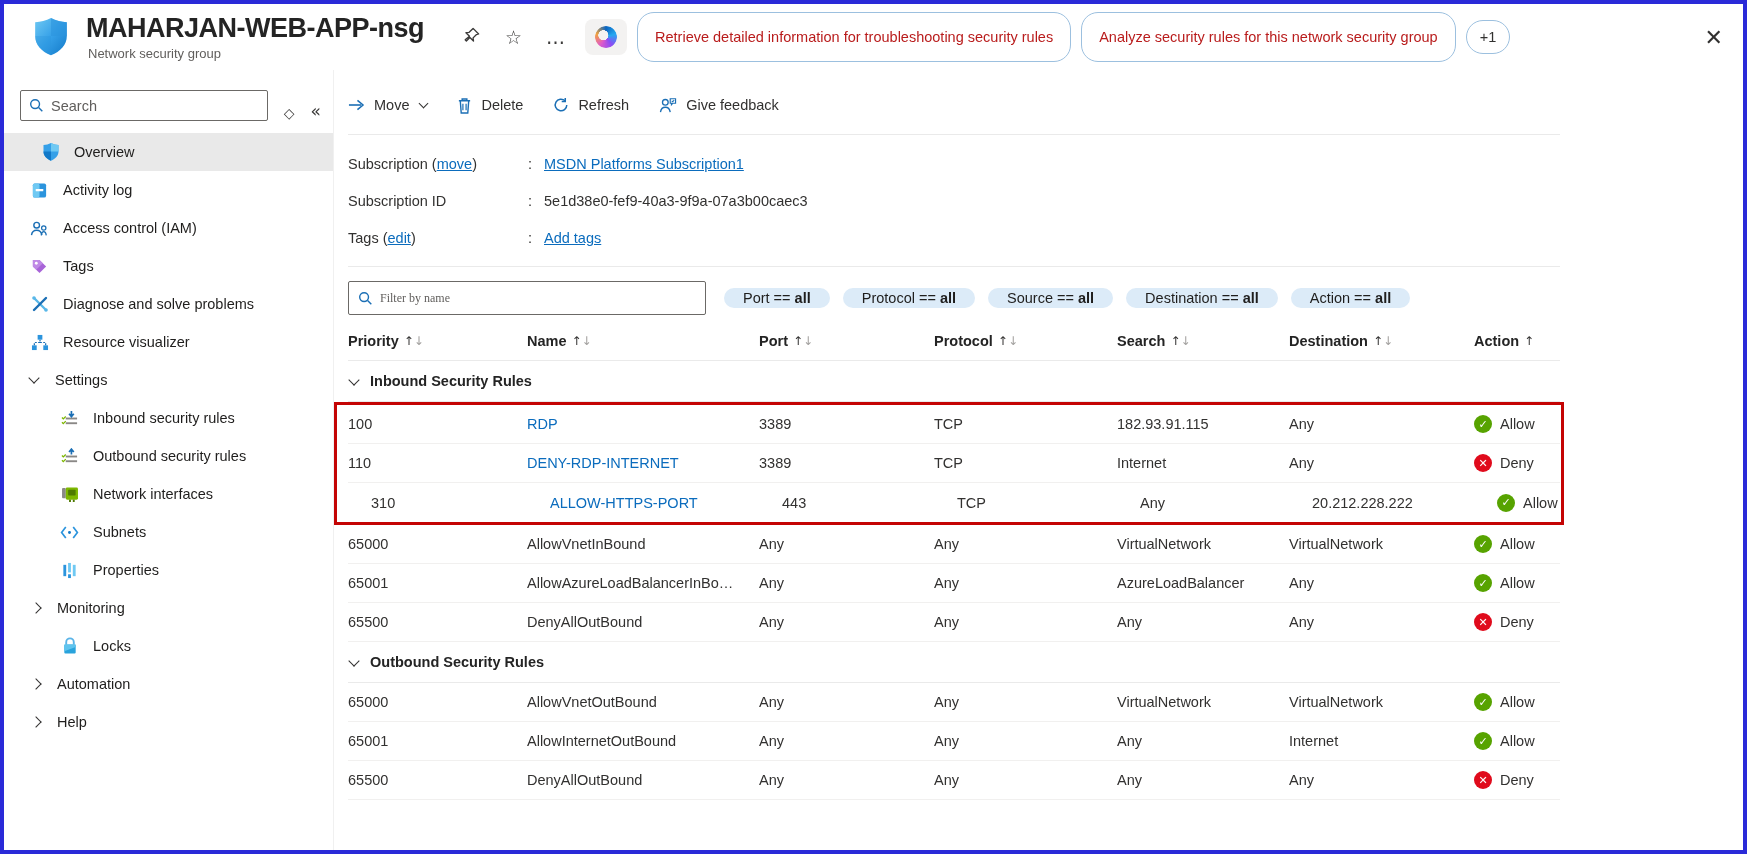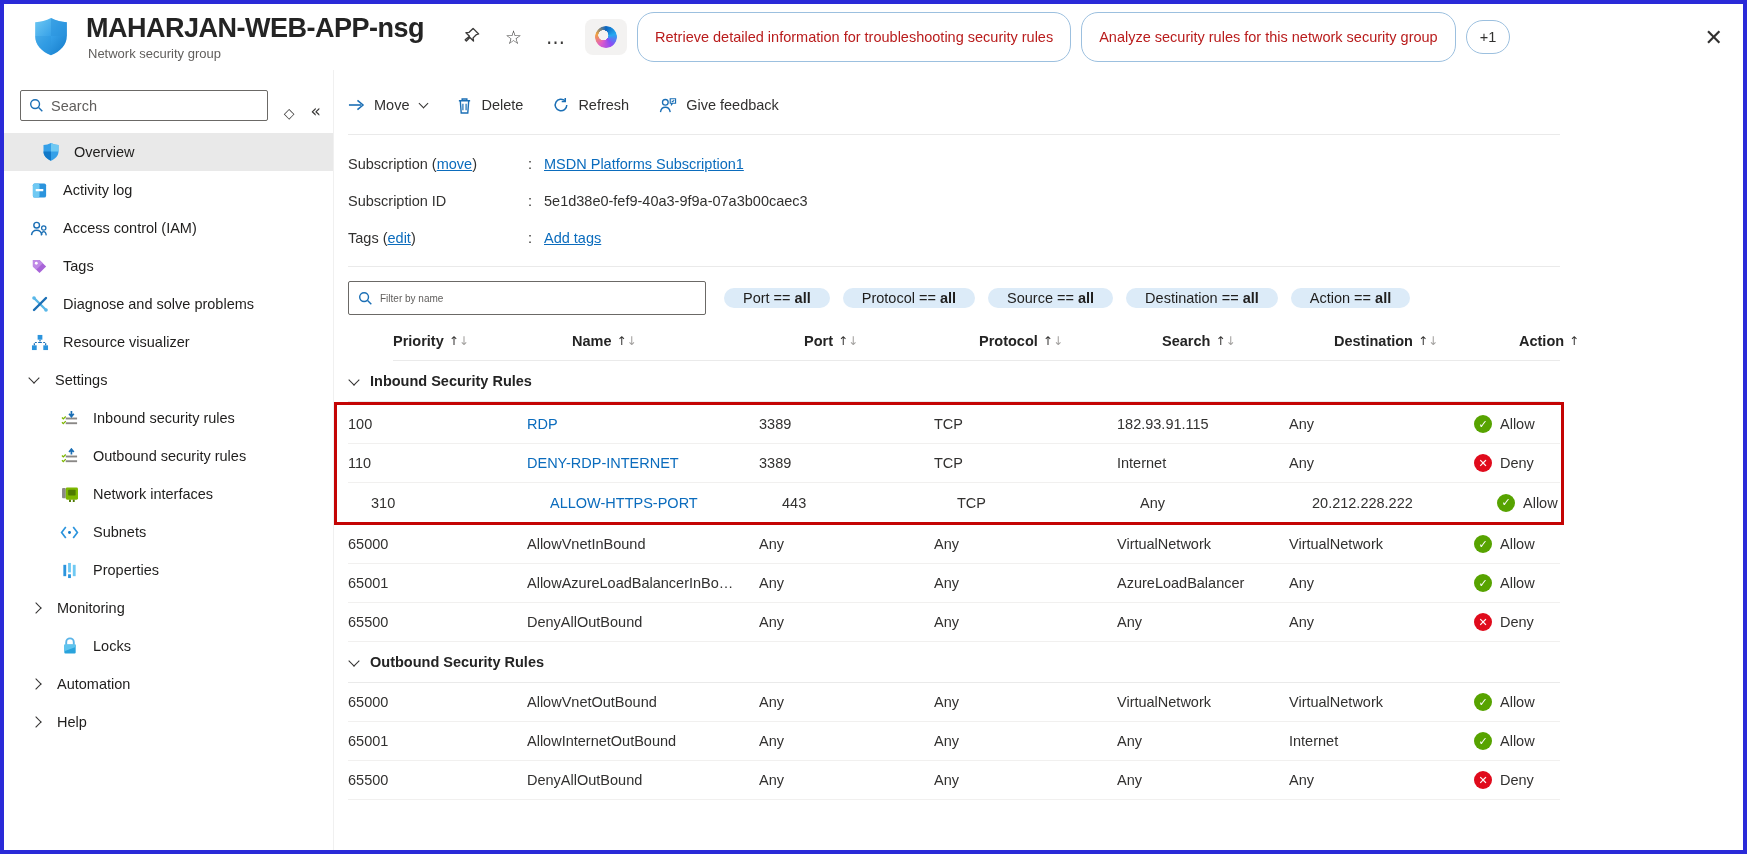--- a/index.html
+++ b/index.html
@@ -50,26 +50,26 @@
 
   .essentials { padding:10px 0 6px 0; }
   .ess-row { display:flex; align-items:center; height:37px; font-size:14.5px; }
   .ess-label { width:180px; color:#323130; flex-shrink:0; }
   .ess-colon { width:16px; flex-shrink:0; }
   a.link { color:#0b6cbd; text-decoration:underline; cursor:pointer; }
 
   .filter-row { display:flex; align-items:center; margin-top:14px; }
   .filter-box { width:358px; height:34px; border:1px solid #6b6966; border-radius:2px; display:flex; align-items:center; padding:0 9px; margin-right:18px; }
   .filter-box svg { flex-shrink:0; margin-right:7px; }
-  .filter-box input { border:none; outline:none; width:100%; font-size:10px; font-family:Liberation Sans, sans-serif; }
+  .filter-box input { border:none; outline:none; width:100%; font-size:12px; font-family:Liberation Serif, serif; }
   .filter-box input::placeholder { color:#605e5c; }
   .pill { height:20px; border:none; border-radius:17px; background:#dcebf8; color:#1f1e1d; font-size:14.5px; padding:0 19px; margin-right:13px; cursor:pointer; white-space:nowrap; font-family:"Liberation Sans",sans-serif; }
   .pill b { font-weight:700; }
 
-  .thead { display:grid; grid-template-columns:179px 232px 175px 183px 172px 185px 1fr; align-items:center; height:40px; margin-top:6px; border-bottom:1px solid #eaeaea; font-size:14.5px; font-weight:700; color:#242424;margin-left:45px; }
+  .thead { display:grid; grid-template-columns:179px 232px 175px 183px 172px 185px 1fr; align-items:center; height:40px; margin-top:6px; border-bottom:1px solid #eaeaea; font-size:14.5px; font-weight:700; color:#242424; }
   .th { display:flex; align-items:center; gap:5px; cursor:pointer; }
   .sort { font-family:"DejaVu Sans",sans-serif; font-size:12px; font-weight:400; color:#323130; }
   .sort .dn { color:#a19f9d; }
 
   .section-row { display:flex; align-items:center; height:41px; font-size:14.5px; font-weight:700; color:#242424; border-bottom:1px solid #eaeaea; cursor:pointer; }
   .section-row .chev { margin:0 12px 0 2px; border-color:#323130; }
   .section-row .chev.down { margin-top:-3px; }
 
   .trow { display:grid; grid-template-columns:179px 232px 175px 183px 172px 185px 1fr; align-items:center; height:39px; border-bottom:1px solid #f1f0ef; font-size:14.5px; cursor:pointer; }
   .cell { overflow:hidden; text-overflow:ellipsis; white-space:nowrap; padding-right:10px; }

